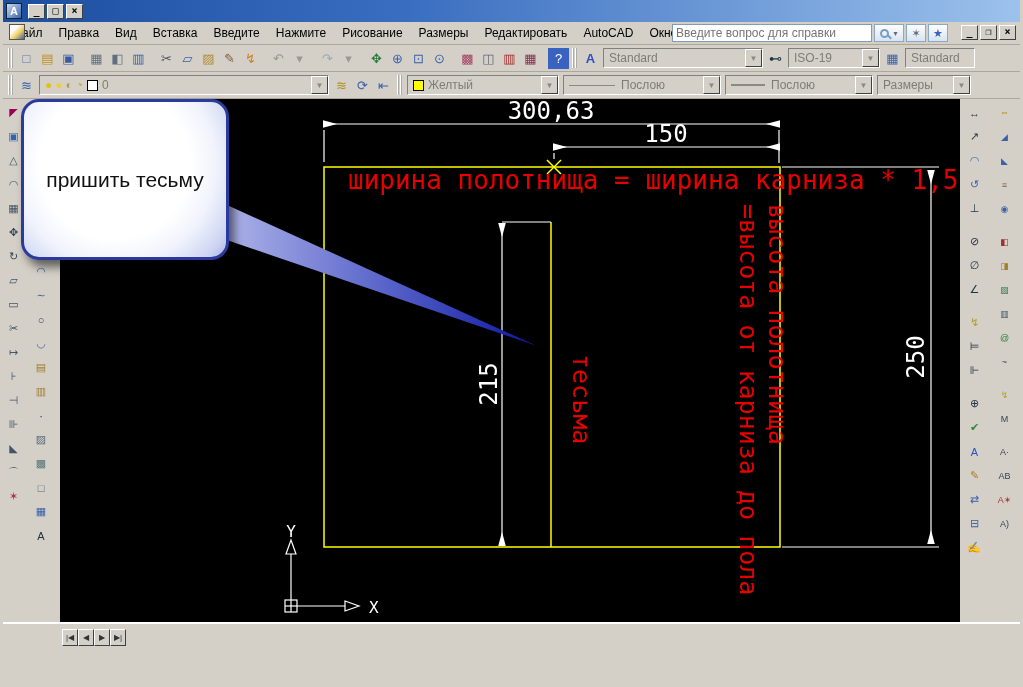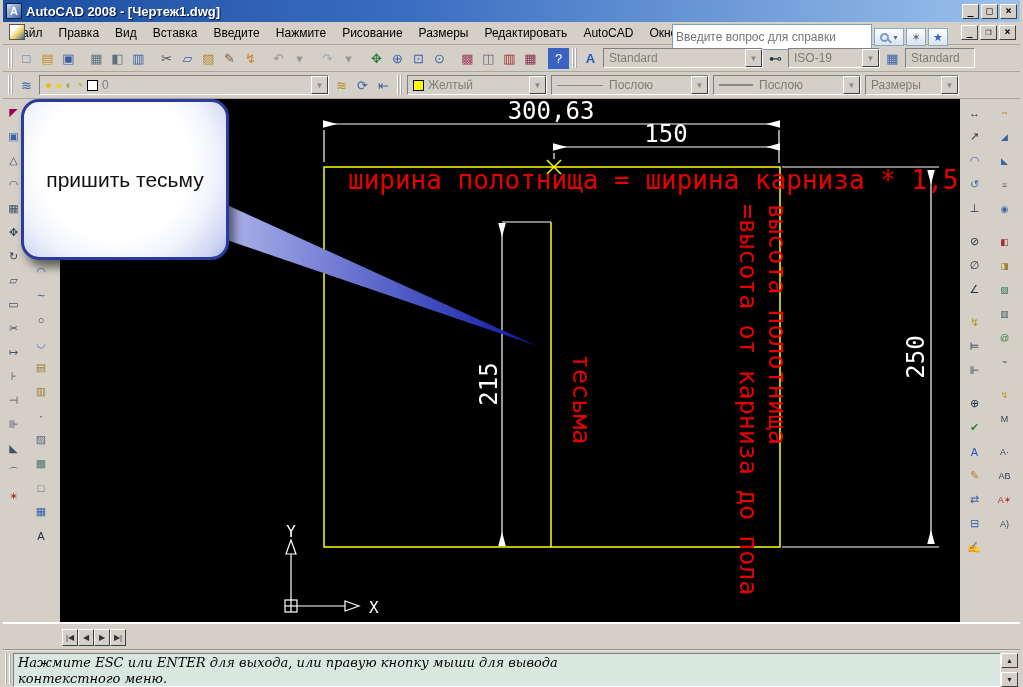--- a/index.html
+++ b/index.html
@@ -20,21 +20,21 @@
             text-align:center; font-weight:bold; color:#000; font-family:"DejaVu Sans Mono",monospace; }
 
   
   .menubar { height:23px; display:flex; align-items:center; background:#d4d0c8;
              border-bottom:1px solid #aca899; padding:0 2px; }
   .doc-icon { width:16px; height:16px; margin:0 4px 0 2px;
               background:linear-gradient(135deg,#fff 30%,#f0d060 60%,#3a62a8); border:1px solid #555; }
   .menu-item { font-size:12px; padding:2px 8px; color:#000; white-space:nowrap; }
   .searchwrap { margin-left:auto; display:flex; align-items:center; }
   .searchbox { width:200px; height:18px; border:1px solid #7f9db9; background:#fff;
-               font-size:12px; color:#777; padding:12px 3px; font-family:"Liberation Sans",sans-serif; }
+               font-size:12px; color:#777; padding:4px 3px; font-family:"Liberation Sans",sans-serif; }
   .sbtn { height:18px; border:1px solid #8aa8c8; background:linear-gradient(#fdfefe,#d8e4f0);
           display:flex; align-items:center; justify-content:center; margin-left:2px; font-size:11px; }
   .mag { width:9px; height:9px; border:2px solid #7a9cc8; border-radius:50%; position:relative; }
   .mag:after { content:""; position:absolute; width:5px; height:2px; background:#7a9cc8;
                transform:rotate(45deg); right:-5px; bottom:-2px; }
 
   
   .toolrow { height:27px; display:flex; align-items:center; background:#d4d0c8;
              border-bottom:1px solid #aca899; padding:0 2px; }
   .grip { width:5px; height:20px; margin:0 3px; border-left:2px ridge #fff; border-right:2px ridge #fff; }
@@ -99,21 +99,20 @@
             border-color:#fff #404040 #404040 #fff; font-size:7px; text-align:center;
             line-height:13px; color:#222; }
 </style>
 </head>
 <body>
 
 <div class="window">
 
   <div class="titlebar">
     <div class="app-icon">A</div>
-    <div class="title-text">AutoCAD 2008 - [Чертеж1.dwg]</div>
     <div class="winbtn">_</div>
     <div class="winbtn">□</div>
     <div class="winbtn">×</div>
   </div>
 
   <div class="menubar">
 
   <span class="menu-item">Файл</span>
       <span class="menu-item">Правка</span>
       <span class="menu-item">Вид</span>
@@ -202,21 +201,21 @@
       <span style="color:#b0a060;margin-right:3px">◐</span>
       <span style="color:#c8b030;margin-right:4px">◔</span>
       <span class="swatch" style="background:#fff"></span>
       <span class="val">0</span>
       <span class="arrowbox">▼</span>
     </div>
     <span class="ticon" style="color:#b09020">≋</span>
     <span class="ticon" style="color:#3a62a8">⟳</span>
     <span class="ticon" style="color:#3a62a8">⇤</span>
     <div class="grip"></div>
-    <div class="combo" style="width:140px">
+    <div class="combo" style="width:152px">
       <span class="swatch" id="color-swatch" style="background: rgb(255, 255, 0);"></span>
       <span class="val">Желтый</span>
       <span class="arrowbox">▼</span>
     </div>
     <div class="combo" style="width:158px">
       <span class="lt-line"></span>
       <span class="val">Послою</span>
       <span class="arrowbox">▼</span>
     </div>
     <div class="combo" style="width:148px">
@@ -387,25 +386,14 @@
   <div class="tabrow">
     <div class="navbtns">
 
     <span class="navbtn">|◀</span>
         <span class="navbtn">◀</span>
         <span class="navbtn">▶</span>
         <span class="navbtn">▶|</span>
       </div>
   </div>
 
-  <div class="cmdwrap">
-    <div class="cmdgrip"></div>
-    <div class="cmdtext">
-      <div>Нажмите ESC или ENTER для выхода, или правую кнопку мыши для вывода</div>
-      <div>контекстного меню.</div>
-    </div>
-    <div class="cmdscroll">
-      <div class="scrbtn">▲</div>
-      <div class="scrbtn">▼</div>
-    </div>
-  </div>
 
 </div>
 
 </body></html>

